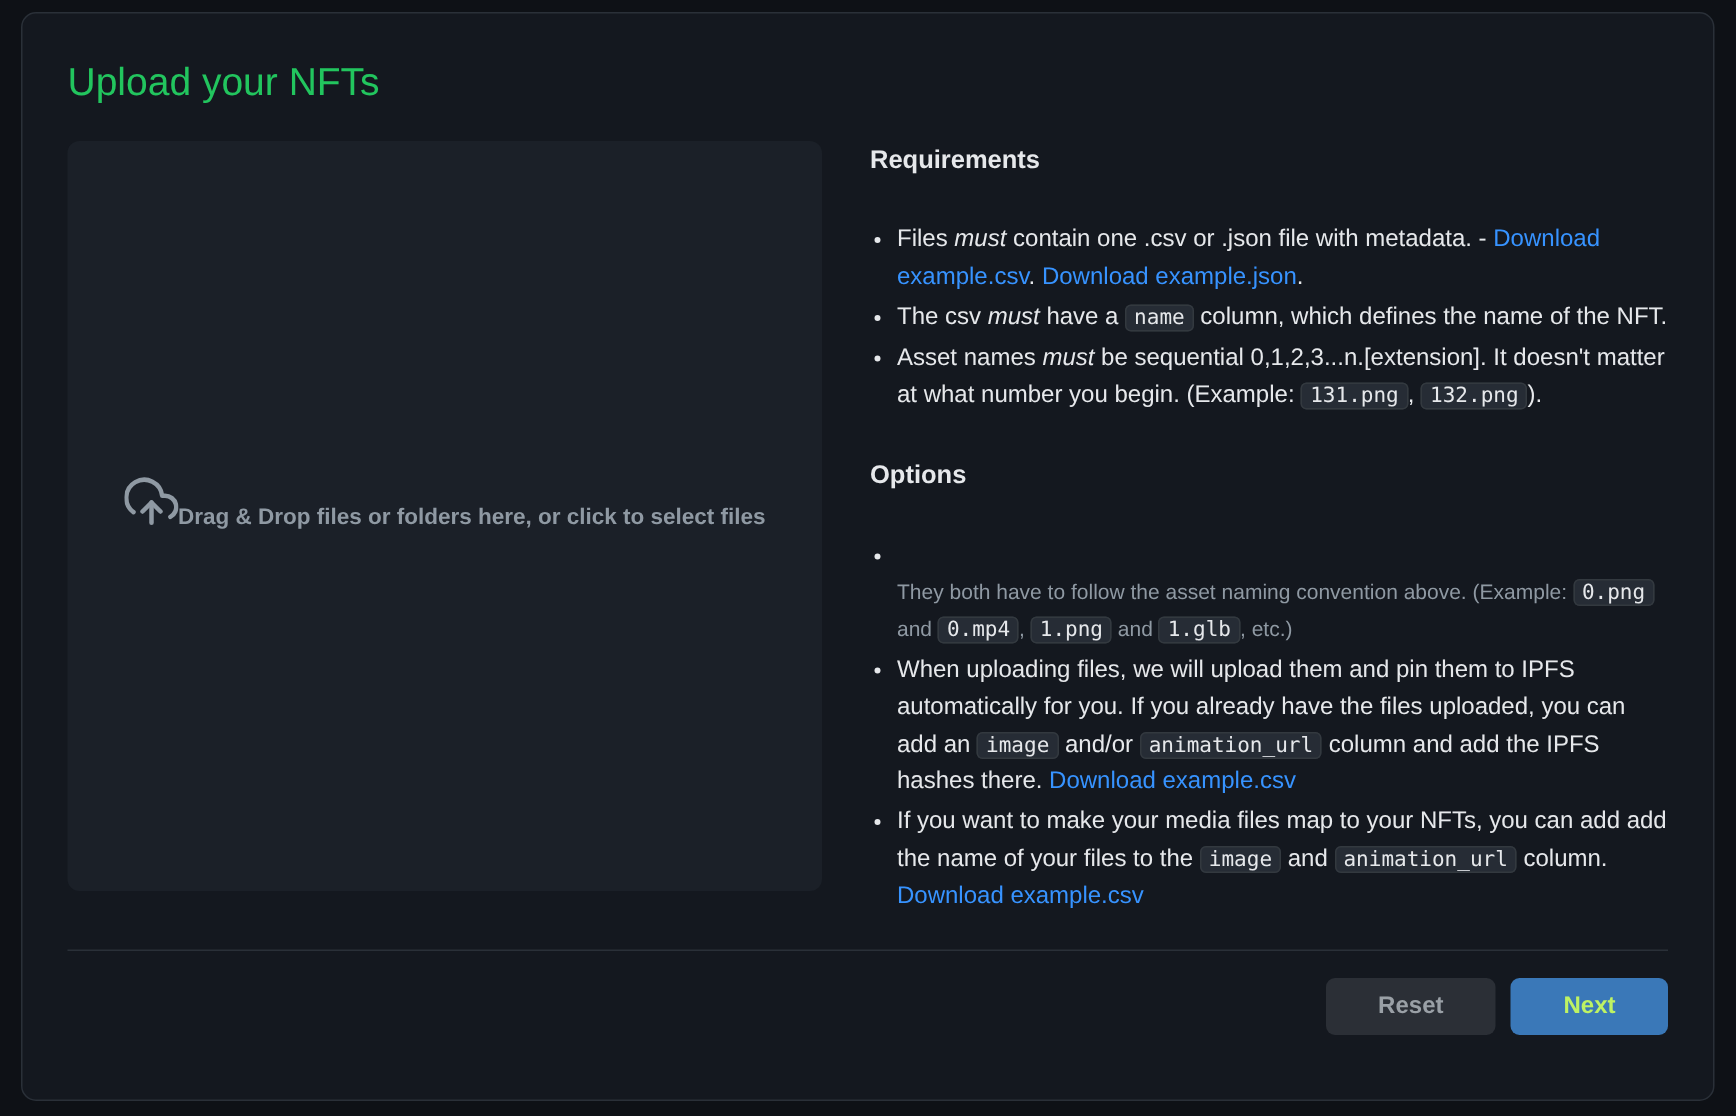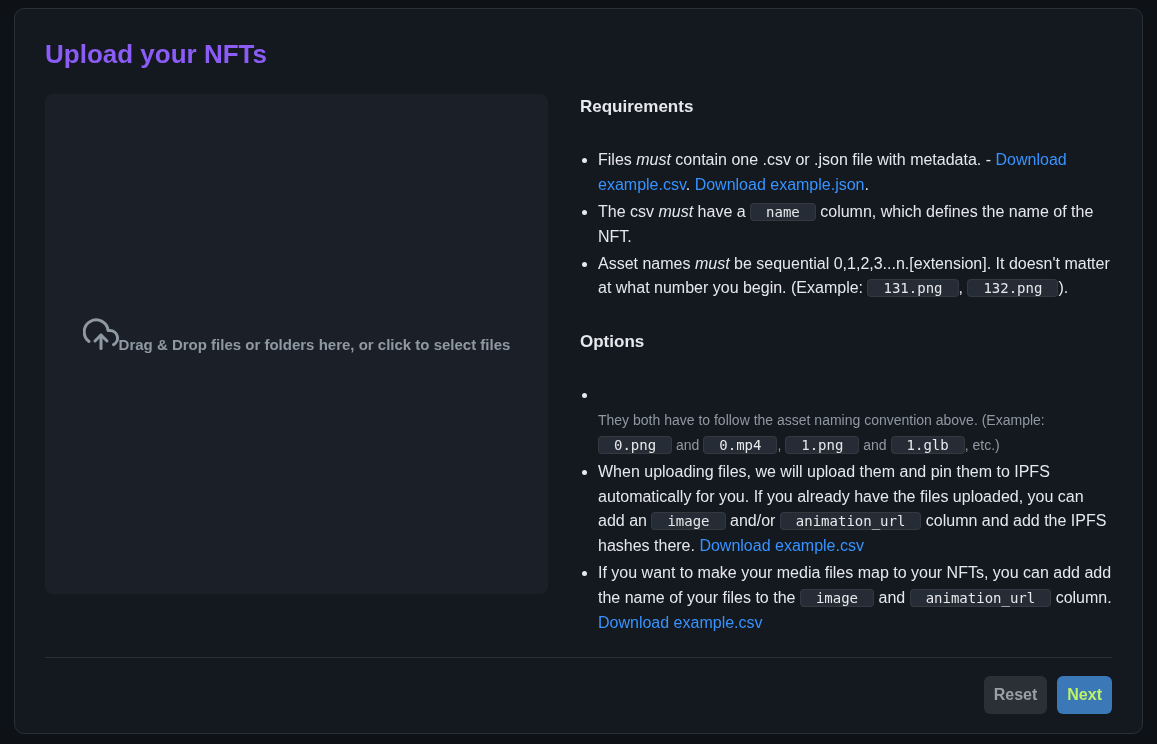--- a/index.html
+++ b/index.html
@@ -17,22 +17,22 @@
     top: 8px;
     width: 1129px;
     height: 726px;
     background: #14181f;
     border: 1px solid #2a3038;
     border-radius: 10px;
     padding: 30px 30px 24px 30px;
   }
   h1.page-title {
     font-size: 26px;
-    font-weight: 700;
-    color: #8b5cf6;
+    font-weight: 400;
+    color: #22c55e;
     margin-bottom: 24px;
   }
   .content {
     display: flex;
     gap: 32px;
   }
   .dropzone {
     width: 503px;
     height: 500px;
     background: #1b2028;
@@ -78,21 +78,21 @@
   .info em { font-style: italic; }
   .info a {
     color: #3793ff;
     text-decoration: none;
   }
   code {
     font-family: ui-monospace, SFMono-Regular, "SF Mono", Menlo, Consolas, monospace;
     background: #262c35;
     border: 1px solid #33393f;
     border-radius: 4px;
-    padding: 0px 15px;
+    padding: 0px 5px;
     font-size: 14px;
     color: #e6e8eb;
   }
   .info .small {
     font-size: 14px;
     color: #8f99a3;
     line-height: 1.55;
   }
   .footer-rule {
     border: none;
@@ -103,21 +103,21 @@
     display: flex;
     justify-content: flex-end;
     gap: 10px;
     padding-top: 18px;
   }
   .btn {
     border: none;
     border-radius: 6px;
     font-size: 16px;
     font-weight: 700;
-    padding: 10px 10px;
+    padding: 10px 35px;
     cursor: pointer;
     font-family: inherit;
   }
   .btn-secondary {
     background: #2b2f36;
     color: #9aa0a6;
   }
   .btn-primary {
     background: #3a78b8;
     color: #bef264;

